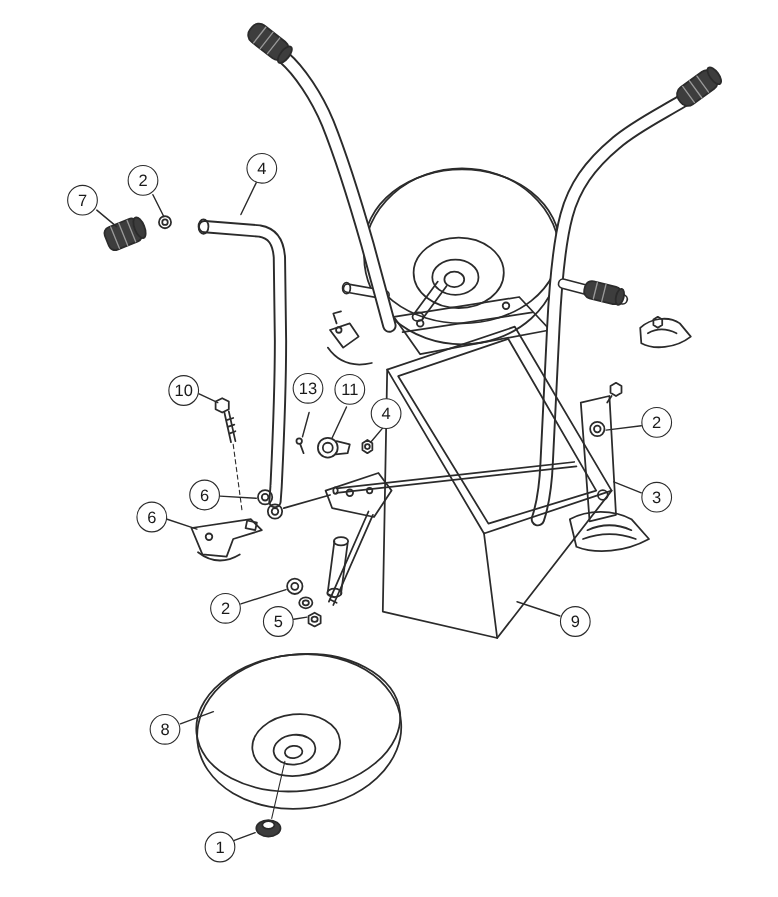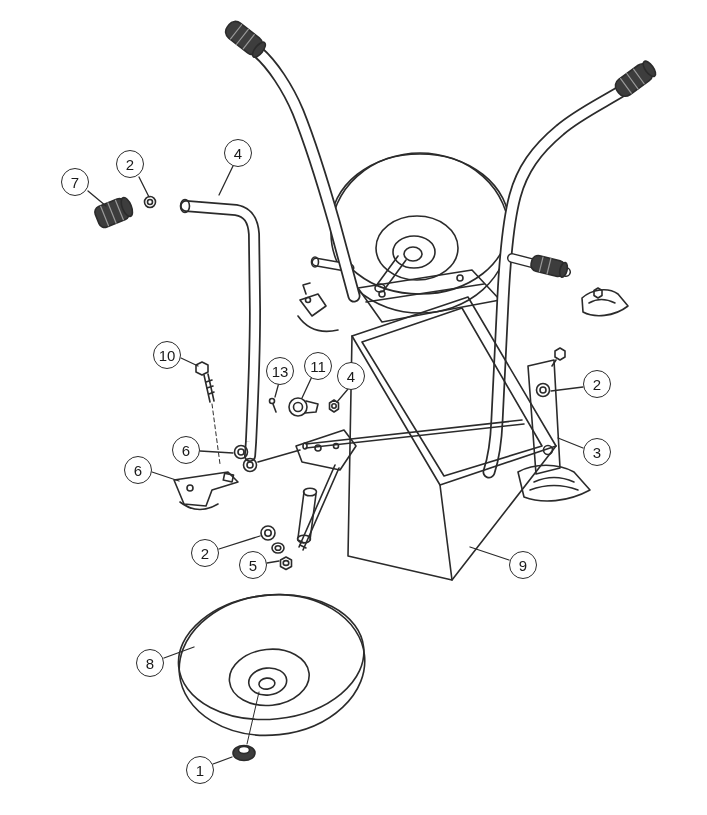--- a/index.html
+++ b/index.html
@@ -243,24 +243,24 @@
     </div>
   <div class="callout" style="left:116px;top:150px">
       <span>2</span>
     </div>
   <div class="callout" style="left:224px;top:139px">
       <span>4</span>
     </div>
   <div class="callout" style="left:153px;top:341px">
       <span>10</span>
     </div>
-  <div class="callout" style="left:266px;top:357px">
+  <div class="callout" style="left:266px;top:339px">
       <span>13</span>
     </div>
-  <div class="callout" style="left:304px;top:352px">
+  <div class="callout" style="left:304px;top:340px">
       <span>11</span>
     </div>
   <div class="callout" style="left:337px;top:362px">
       <span>4</span>
     </div>
   <div class="callout" style="left:583px;top:370px">
       <span>2</span>
     </div>
   <div class="callout" style="left:583px;top:438px">
       <span>3</span>

